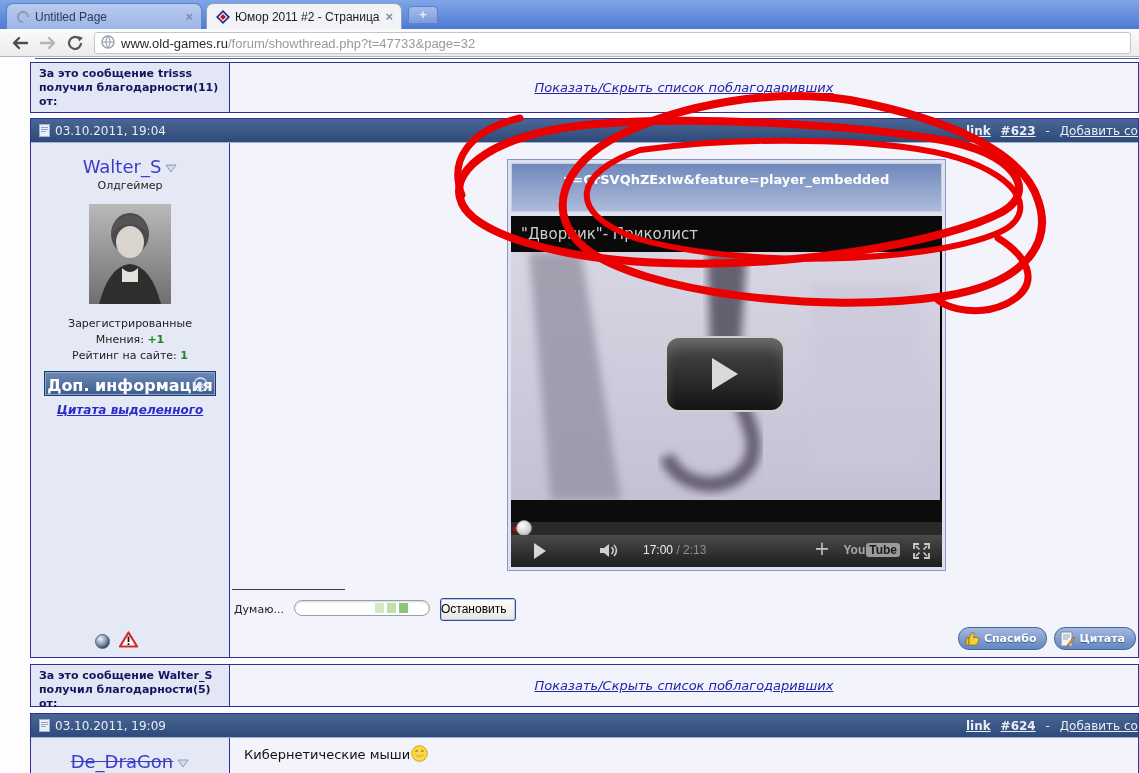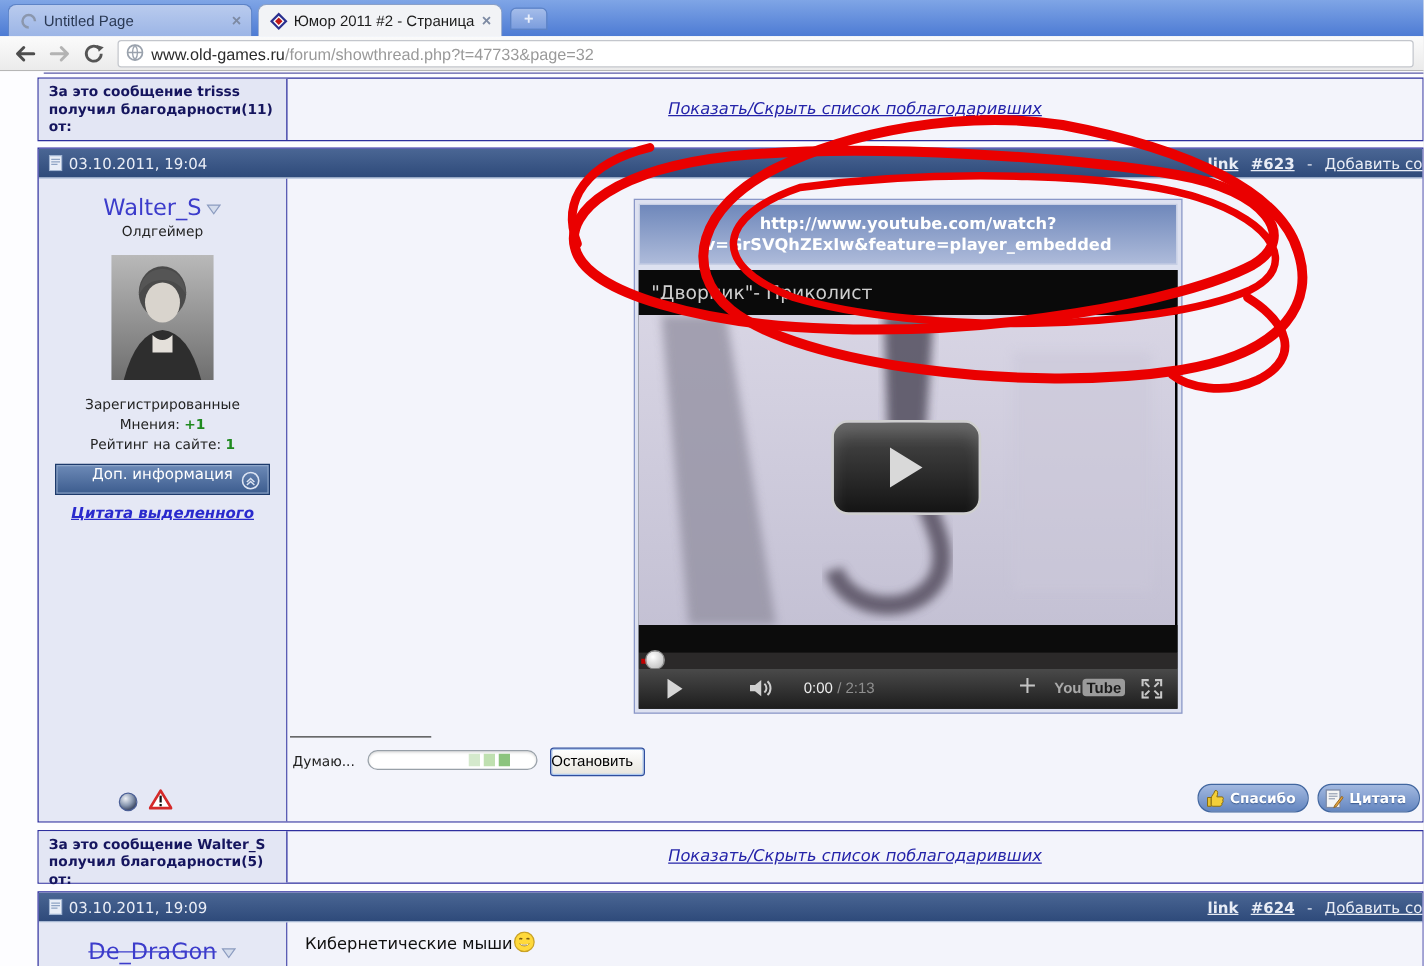--- a/index.html
+++ b/index.html
@@ -63,22 +63,22 @@
 
   .uname { color:#3c3ccb; font-size:18px; margin-top:13px; display:inline-block; }
   .uname.banned { text-decoration:line-through; }
   .udrop { display:inline-block; margin-left:4px; }
   .urank { font-size:11px; color:#222; margin-top:2px; }
   .ugroup { font-size:11px; color:#222; margin-top:9px; }
   .ustat { font-size:11px; color:#222; margin-top:3px; }
   .ustat b.g { color:#1f8a1f; }
   .moreinfo { position:relative; width:172px; height:25px; margin:9px auto 0;
               background:linear-gradient(#6d8ab7,#3c5c8e); border:1px solid #1d3a6b;
-              box-shadow:inset 0 0 0 1px #8ea6c9; display:flex; align-items:flex-start;
-              justify-content:center; color:#fff; font-weight:normal; font-size:12px; }
+              box-shadow:inset 0 0 0 1px #8ea6c9; display:flex; align-items:flex-end;
+              justify-content:center; color:#fff; font-weight:bold; font-size:16px; }
   .moreinfo svg { position:absolute; right:7px; top:5px; }
   .uquote { display:inline-block; margin-top:7px; color:#2a2acd; font-weight:bold;
             font-size:12px; text-decoration:underline;font-style:italic; }
   .uicons { position:absolute; left:64px; top:488px; display:flex; gap:9px; align-items:center; }
   .sphere { width:15px; height:15px; border-radius:50%; border:1px solid #4b5f96;
             background:radial-gradient(circle at 35% 30%, #eef1f6, #8a99b1 45%, #3a4560 78%, #1b2337); }
 
   
   .embed { position:absolute; left:277px; top:16px; width:439px;
            border:1px solid #8a97c8; background:#dde1f0; padding:3px; }
@@ -268,21 +268,20 @@
                   <rect x="8.6" y="12.2" width="1.8" height="1.8" fill="#111"></rect>
                 </svg>
             </span>
           </div>
         </div>
 
         <div class="mcol">
 
           <div class="embed">
             <div class="vhead">
-              <div>http://www.youtube.com/watch?</div>
               <div>v=GrSVQhZExIw&amp;feature=player_embedded</div>
             </div>
             <div class="vblack">
               <div class="vtitle">"Дворник"- Приколист</div>
               <div class="vscene">
                 <svg width="429" height="248">
                   <defs>
                     <linearGradient id="scn" x1="0" y1="0" x2="0" y2="1">
                       <stop offset="0" stop-color="#d8d5e4"></stop>
                         <stop offset="1" stop-color="#c4c1d4"></stop>
@@ -313,21 +312,21 @@
                   <svg width="14" height="16">
                       <polygon points="1,0 1,16 13,8" fill="#d6d6d6"></polygon>
                     </svg>
                 </span>
                 <span class="vol">
                   <svg width="22" height="17">
                       <polygon points="1,6 5,6 10,2 10,15 5,11 1,11" fill="#cfcfcf"></polygon>
                       <path d="M12.5 5 a4.5 4.5 0 0 1 0 7 M15 3 a7.5 7.5 0 0 1 0 11" fill="none" stroke="#cfcfcf" stroke-width="1.6"></path>
                     </svg>
                 </span>
-                <span class="time"><span>0:00 </span><span class="rest">/ 2:13</span></span>
+                <span class="time"><span>17:00 </span><span class="rest">/ 2:13</span></span>
                 <span class="plus">+</span>
                 <span class="ytlogo"><span>You</span><span class="tube">Tube</span></span>
                 <span class="fs">
                   <svg width="17" height="16">
                       <path d="M1 6 L1 1 L6 1 M11 1 L16 1 L16 6 M16 10 L16 15 L11 15 M6 15 L1 15 L1 10" fill="none" stroke="#c9c9c9" stroke-width="1.8"></path>
                       <path d="M3 3 L6.5 6.5 M14 3 L10.5 6.5 M14 13 L10.5 9.5 M3 13 L6.5 9.5" stroke="#c9c9c9" stroke-width="1.6"></path>
                     </svg>
                 </span>
               </div>
             </div>

